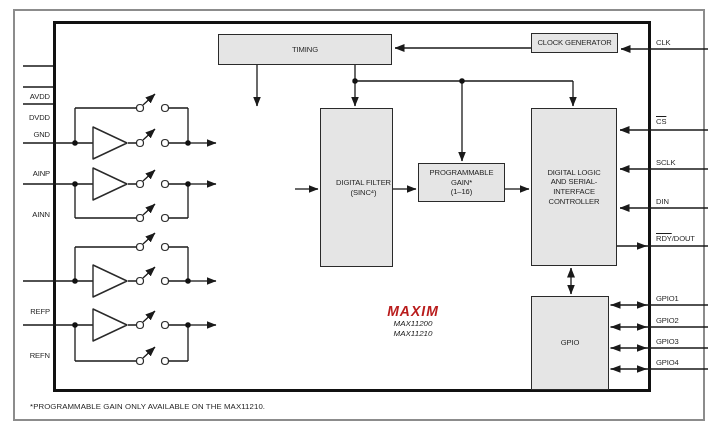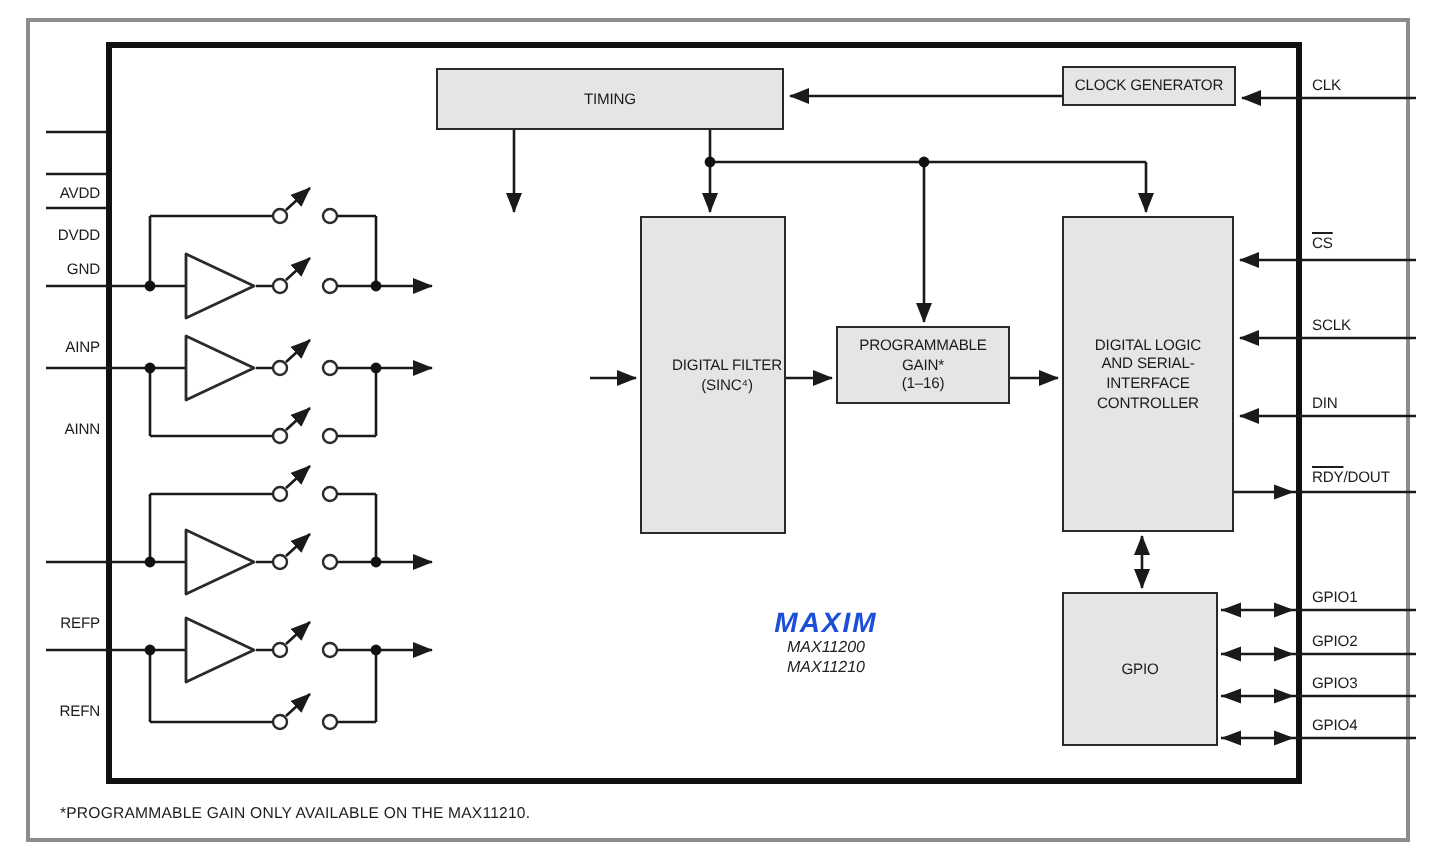--- a/index.html
+++ b/index.html
@@ -10,27 +10,27 @@
   #chip-outline{left:53px;top:21px;width:592px;height:365px;border:3px solid #111;}
   .block{position:absolute;background:#e5e5e5;border:1.4px solid #2a2a2a;box-sizing:border-box;
          display:flex;flex-direction:column;align-items:center;justify-content:center;
          font-size:7.6px;letter-spacing:-0.1px;line-height:9.6px;text-align:center;color:#1c1c1c;}
   .b-timing{left:218px;top:34px;width:174px;height:31px;}
   .b-clockgen{left:531px;top:33px;width:87px;height:20px;}
   .b-modulator{left:218px;top:108px;width:77px;height:251px;}
   .b-filter{left:320px;top:108px;width:73px;height:159px;padding-left:14px;}
   .b-pgain{left:418px;top:163px;width:87px;height:39px;}
   .b-dlogic{left:531px;top:108px;width:86px;height:158px;}
-  .b-gpio{left:531px;top:296px;width:78px;height:77px;}
+  .b-gpio{left:531px;top:296px;width:78px;height:94px;}
   .pl{position:absolute;font-size:7.6px;line-height:10px;letter-spacing:-0.1px;color:#1c1c1c;white-space:nowrap;}
   .pl-left{left:14px;width:36px;text-align:right;margin-top:37px;}
   .pl-right{left:656px;width:54px;text-align:left;}
   .ovl{text-decoration:overline;}
   #logo-area{left:356px;top:303px;width:114px;text-align:center;}
-  #brand{font-size:14px;font-weight:bold;font-style:italic;letter-spacing:1px;color:#1d4ed8;}
+  #brand{font-size:14px;font-weight:bold;font-style:italic;letter-spacing:1px;color:#b91c1c;}
   .model{font-size:8px;font-style:italic;line-height:10px;color:#222;}
   #footnote{left:30px;top:402px;font-size:7.8px;letter-spacing:0.1px;color:#1c1c1c;}
   svg#wiring{position:absolute;left:0;top:0;pointer-events:none;}
 </style>
 </head>
 <body>
 
 <div id="canvas">
 
   <div id="outer-frame" class="abs"></div>

